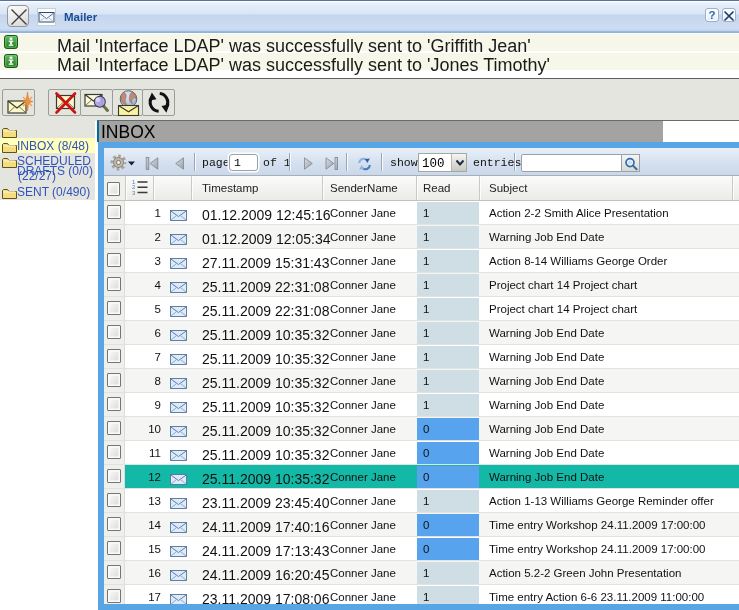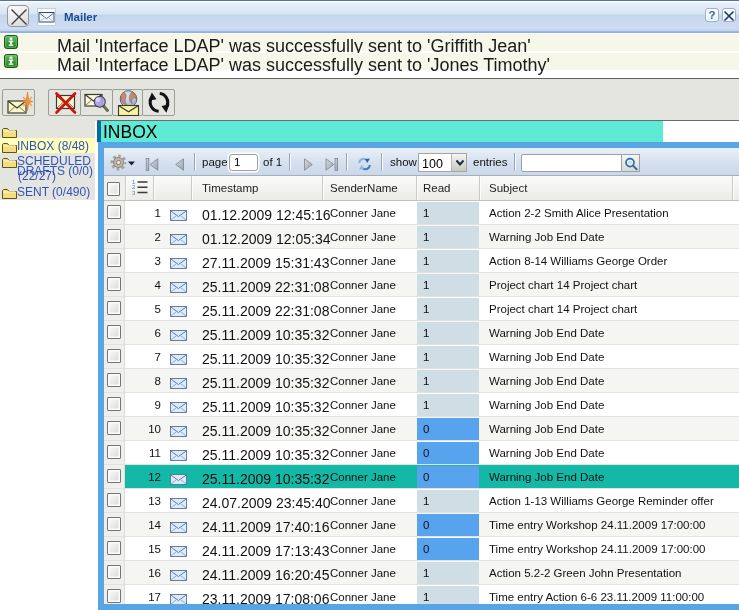--- a/index.html
+++ b/index.html
@@ -28,31 +28,31 @@
 
 .tbtn { position:absolute; top:89px; height:27px; border:1px solid #9d9d98; border-radius:2px; background:#e5e5e0; }
 .tbtn svg { position:absolute; left:50%; top:50%; transform:translate(-50%,-50%); }
 
 
 .slink { position:absolute; font-size:12px; color:#3052bb; }
 .sfold { position:absolute; }
 
 
 #cpanel-topline { left:97px; top:120px; width:642px; height:1px; background:#6a6a6a; }
-#ctitle { left:97px; top:121px; width:566px; height:21px; background:#5eead4; border-left:4px solid #0369a1; }
+#ctitle { left:97px; top:121px; width:566px; height:21px; background:#a3a3a3; border-left:2px solid #0369a1; }
 #ctitle span { position:absolute; left:2px; top:0.5px; font-size:17.5px; color:#000; }
 #blueband { left:98px; top:142px; width:641px; height:6px; background:#58a5e6; z-index:9; }
 #blueleft { left:98px; top:148px; width:6px; height:462px; background:#58a5e6; z-index:9; }
 #bluebottom { left:98px; top:604px; width:641px; height:6px; background:#58a5e6; z-index:9; }
 #body { left:104px; top:148px; width:635px; height:456px; background:#fff; }
 
 
 #gtoolbar { left:104px; top:148px; width:635px; height:28px;
  background:linear-gradient(#e9f0f8,#d3dfee 60%,#cbd8ea);
- border-bottom:1px solid #a6aeb8; }
+ border-bottom:1px solid #a6aeb8;font-family:Liberation Mono, monospace; }
 .gsep { position:absolute; top:5px; width:1px; height:18px; background:#99a6ba; box-shadow:1px 0 0 #f8fafc; }
 .glabel { position:absolute; font-size:11.5px; color:#111; top:8px; }
 #pginput { position:absolute; left:125px; top:5.5px; width:29px; height:17.5px; border:1px solid #98a0aa; border-radius:3px; background:#fff; font-size:11.5px; padding-left:4px; line-height:15px; box-shadow:0 0 0 1.5px #fdfdfd; }
 #gselect { position:absolute; left:314px; top:5px; width:49px; height:19px; border:1px solid #a2a8a2; background:#fff; }
 #gselect .val { position:absolute; left:3px; top:2.5px; font-size:12.5px; }
 #gselect .dd { position:absolute; right:0; top:0; width:15.5px; height:17px; background:linear-gradient(#f5f5f3,#cac7c0); border-left:1px solid #b8b8b2; }
 #gsearch { position:absolute; left:417px; top:6px; width:101px; height:18px; border:1px solid #98a0aa; border-radius:2px 0 0 2px; background:#fff; }
 #gsearchbtn { position:absolute; left:518px; top:6px; width:18px; height:18px; border:1px solid #98a0aa; border-left:none; background:linear-gradient(#f5f5f3,#d9d9d4); }
 #gsearchbtn svg { position:absolute; left:2px; top:2px; }
 
@@ -471,21 +471,21 @@
 </div>
 <div class="row" style="top:489px;background:#ffffff;">
 <div class="cbcol"></div>
 <div class="cb" style="left:3px;top:4px;"></div>
 <div class="num">13</div>
 <div class="envr"><svg width="17" height="11" viewBox="0 0 17 11">
         <rect x="0.5" y="0.5" width="16" height="10" fill="#ddeafa" stroke="#52749a" stroke-width="0.9"></rect>
         <path d="M0.8,1 L8.5,6.5 L16.2,1" fill="none" stroke="#52749a" stroke-width="0.9"></path>
         <path d="M1,10 L6.4,5.6 M16,10 L10.6,5.6" fill="none" stroke="#86a4c0" stroke-width="0.9"></path>
       </svg></div>
-<div class="ts">24.07.2009 23:45:40</div>
+<div class="ts">23.11.2009 23:45:40</div>
 <div class="sn">Conner Jane</div>
 <div class="readc" style="background:#cfdde4;">1</div>
 <div class="subj">Action 1-13 Williams George Reminder offer</div>
 </div>
 <div class="row" style="top:513px;background:#f5f5f3;">
 <div class="cbcol"></div>
 <div class="cb" style="left:3px;top:4px;"></div>
 <div class="num">14</div>
 <div class="envr"><svg width="17" height="11" viewBox="0 0 17 11">
         <rect x="0.5" y="0.5" width="16" height="10" fill="#ddeafa" stroke="#52749a" stroke-width="0.9"></rect>

